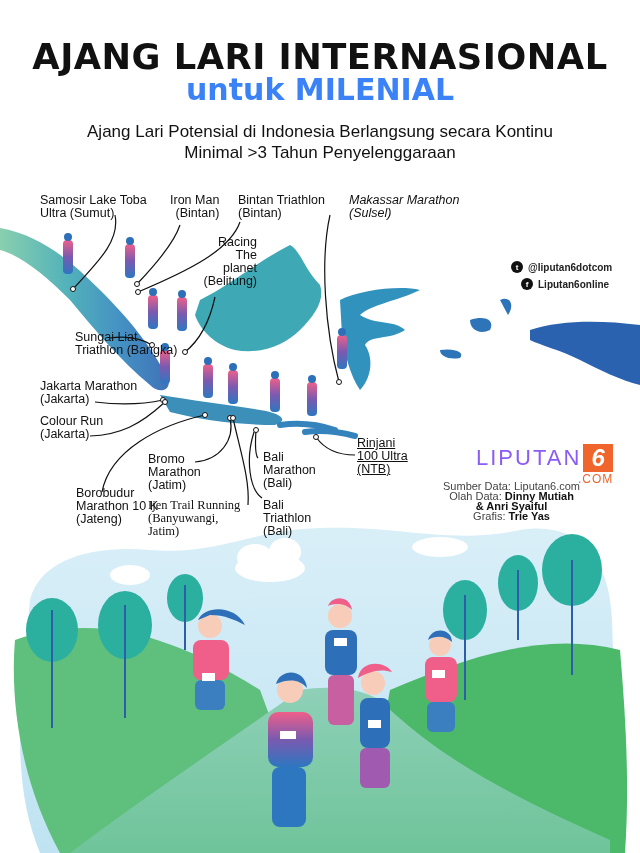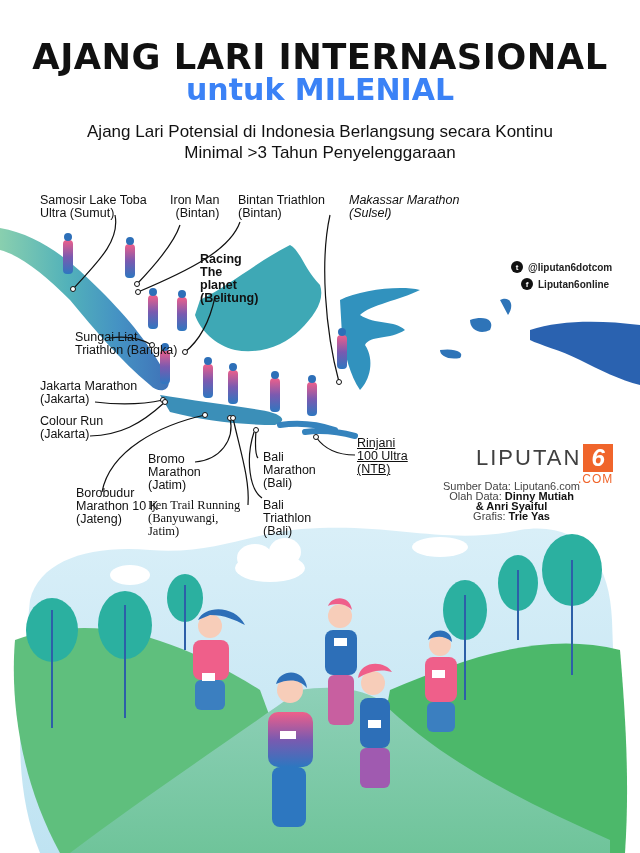--- a/index.html
+++ b/index.html
@@ -5,21 +5,21 @@
   html,body{margin:0;padding:0;background:#ffffff;}
   body{width:640px;height:853px;position:relative;overflow:hidden;font-family:"Liberation Sans",sans-serif;color:#111;}
   .abs{position:absolute;}
   .title1{left:0;width:640px;top:36px;text-align:center;font-family:"DejaVu Sans",sans-serif;font-weight:bold;font-size:36px;letter-spacing:0.5px;color:#111;transform:scaleX(0.98);}
   .title2{left:0;width:640px;top:72px;text-align:center;font-family:"DejaVu Sans",sans-serif;font-weight:bold;font-size:30px;color:#3b82f6;}
   .subtitle{left:0;width:640px;top:121px;text-align:center;font-size:17px;line-height:21px;color:#111;}
   .lbl{font-size:12.5px;line-height:13px;color:#111;white-space:pre-line;}
   .social{font-size:10px;font-weight:bold;color:#222;display:flex;align-items:center;gap:5px;}
   .social .ic{width:12px;height:12px;border-radius:50%;background:#111;color:#fff;font-size:8px;display:flex;align-items:center;justify-content:center;font-weight:bold;}
   .logo{display:flex;align-items:center;}
-  .logo-text{font-size:22px;color:#404040;letter-spacing:2px;font-weight:normal;}
+  .logo-text{font-size:22px;color:#8b5cf6;letter-spacing:2px;font-weight:normal;}
   .logo-six{width:30px;height:28px;background:#f0652b;color:#fff;font-size:24px;font-style:italic;font-weight:bold;display:flex;align-items:center;justify-content:center;margin-left:2px;}
   .logo-com{font-size:12px;color:#f0652b;text-align:right;letter-spacing:1px;}
   .credits{font-size:11px;line-height:10px;text-align:center;color:#444;}
   .credits b{color:#111;}
   svg{position:absolute;left:0;top:0;}
 </style>
 </head>
 <body>
 
 <div class="abs title1">AJANG LARI INTERNASIONAL</div>
@@ -186,21 +186,21 @@
 </svg>
 
 <div class="abs lbl" style="left:40px;top:194px;">Samosir Lake Toba
 Ultra (Sumut)</div>
 <div class="abs lbl" style="left:170px;top:194px;text-align:right;">Iron Man
 (Bintan)</div>
 <div class="abs lbl" style="left:238px;top:194px;">Bintan Triathlon
 (Bintan)</div>
 <div class="abs lbl" style="left:349px;top:194px;font-style:italic;">Makassar Marathon
 (Sulsel)</div>
-<div class="abs lbl" style="left:200px;top:253px;text-align:left;width:57px;font-weight:bold;">Racing
+<div class="abs lbl" style="left:200px;top:236px;text-align:right;width:57px;">Racing
 The planet
 (Belitung)</div>
 <div class="abs lbl" style="left:40px;top:331px;margin-left:35px;">Sungai Liat
 Triathlon (Bangka)</div>
 <div class="abs lbl" style="left:40px;top:380px;">Jakarta Marathon
 (Jakarta)</div>
 <div class="abs lbl" style="left:40px;top:415px;">Colour Run
 (Jakarta)</div>
 <div class="abs lbl" style="left:148px;top:453px;">Bromo
 Marathon

